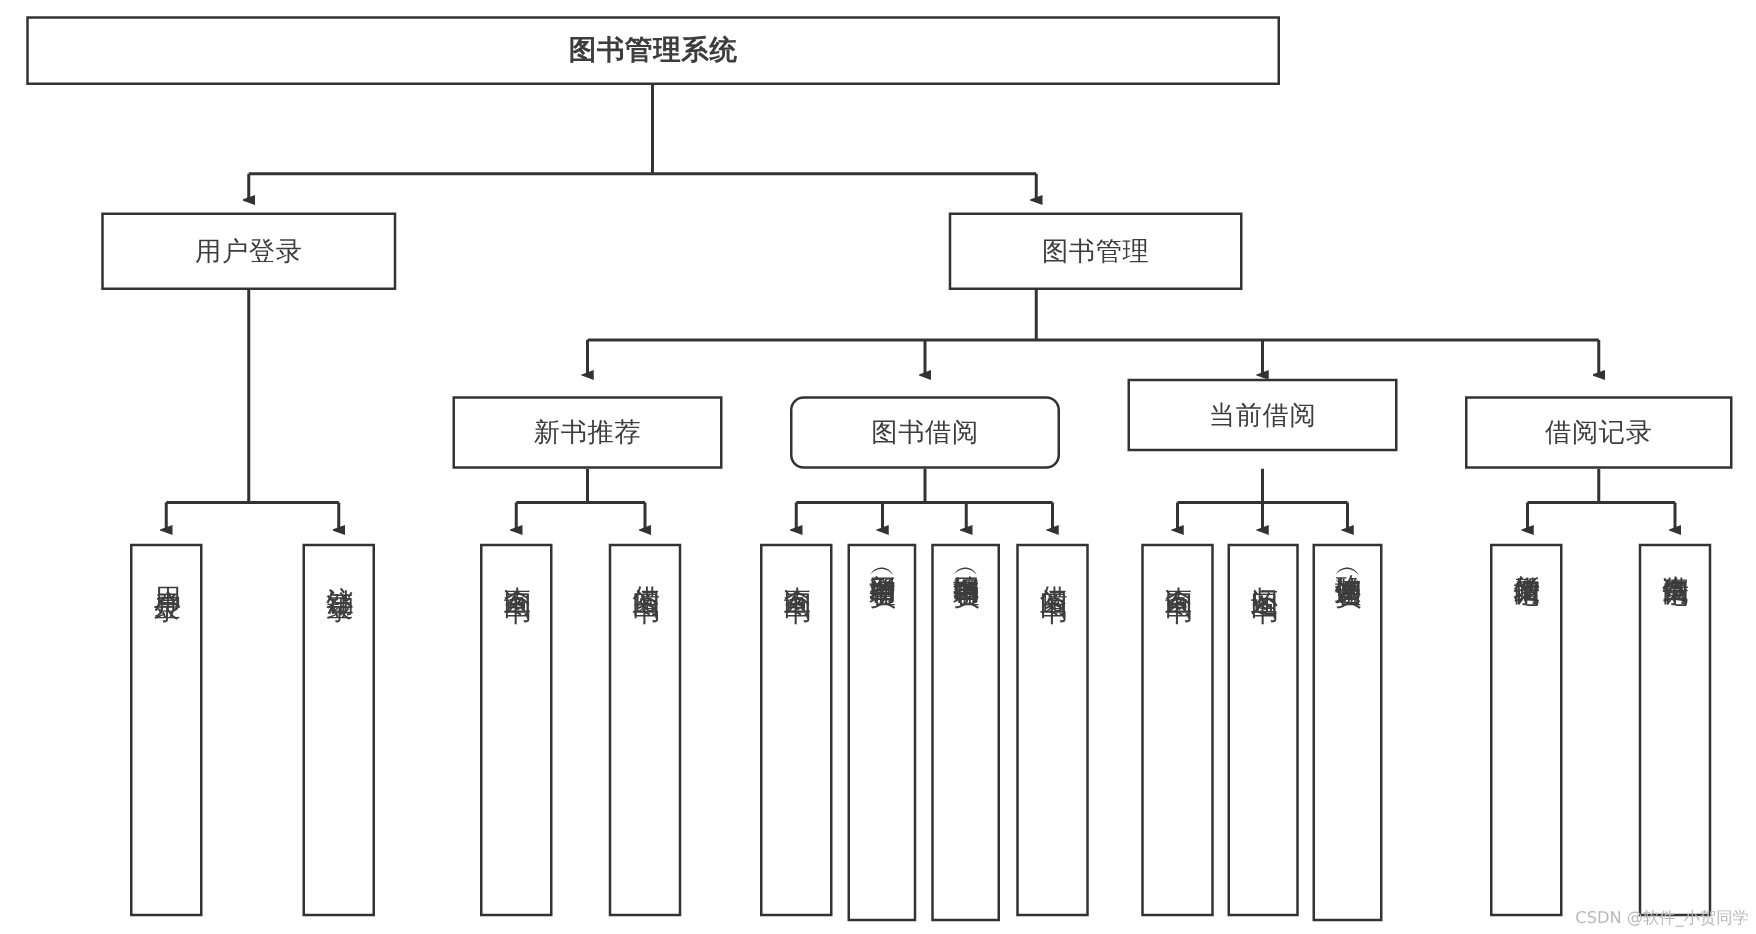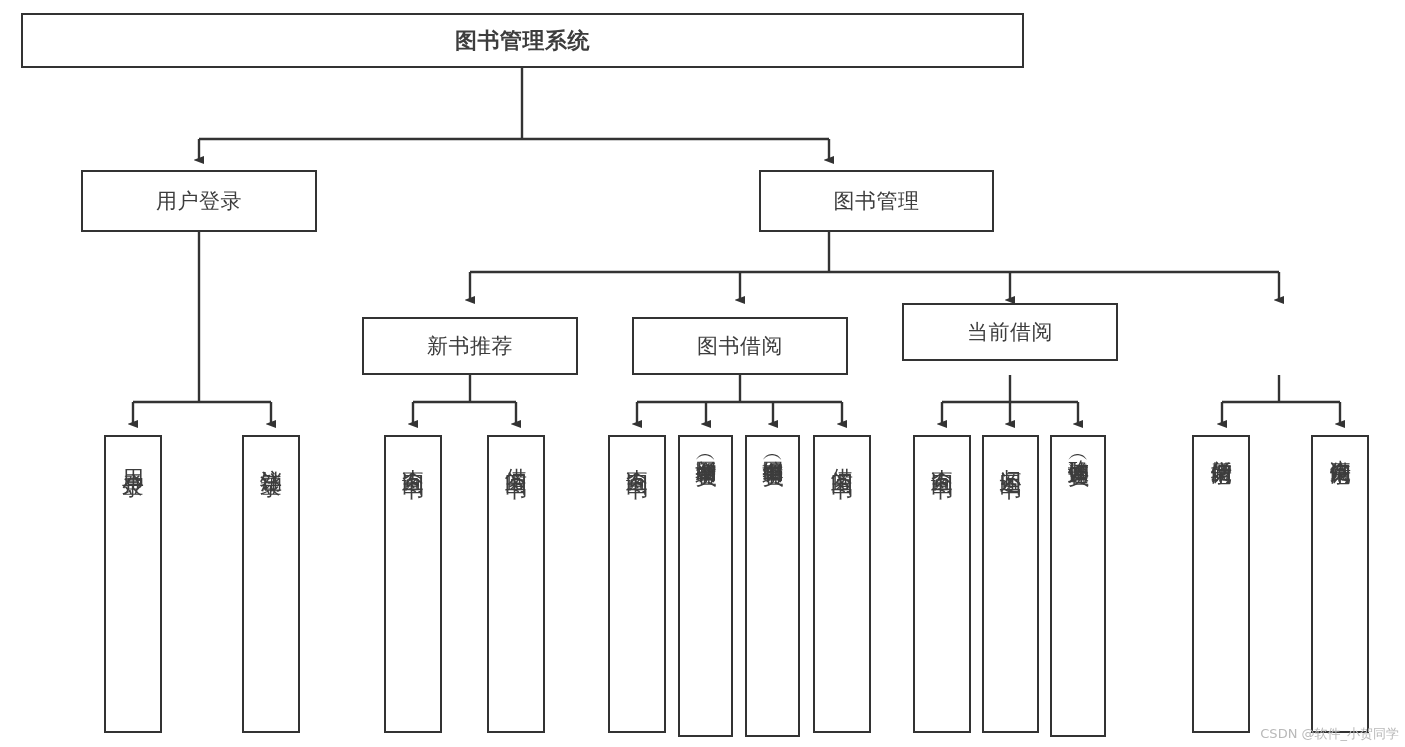--- a/index.html
+++ b/index.html
@@ -124,25 +124,28 @@
   <div class="node h l2" style="left:81px;top:170px;width:236px;height:62px;">
     <span class="lbl">用户登录</span>
   </div>
   <div class="node h l2" style="left:712px;top:170px;width:235px;height:62px;margin-left:47px;">
     <span class="lbl">图书管理</span>
   </div>
 
   <div class="node h l3" style="left:362px;top:317px;width:216px;height:58px;justify-content:center;">
     <span class="lbl">新书推荐</span>
   </div>
-  <div class="node h l3" style="left:632px;top:317px;width:216px;height:58px;">
+  <div class="node h l3" style="left:632px;top:317px;width:216px;height:58px;border-radius:11px;">
     <span class="lbl">图书借阅</span>
   </div>
   <div class="node h l3" style="left:902px;top:303px;width:216px;height:58px;">
     <span class="lbl">当前借阅</span>
+  </div>
+  <div class="node h l3" style="left:1172px;top:317px;width:214px;height:58px;">
+    <span class="lbl">借阅记录</span>
   </div>
 
   <div class="node v" style="left:104px;top:435px;width:58px;height:298px;">
     <span class="lbl">用户登录</span>
   </div>
   <div class="node v" style="left:242px;top:435px;width:58px;height:298px;">
     <span class="lbl">注销登录</span>
   </div>
 
   <div class="node v" style="left:384px;top:435px;width:58px;height:298px;">

